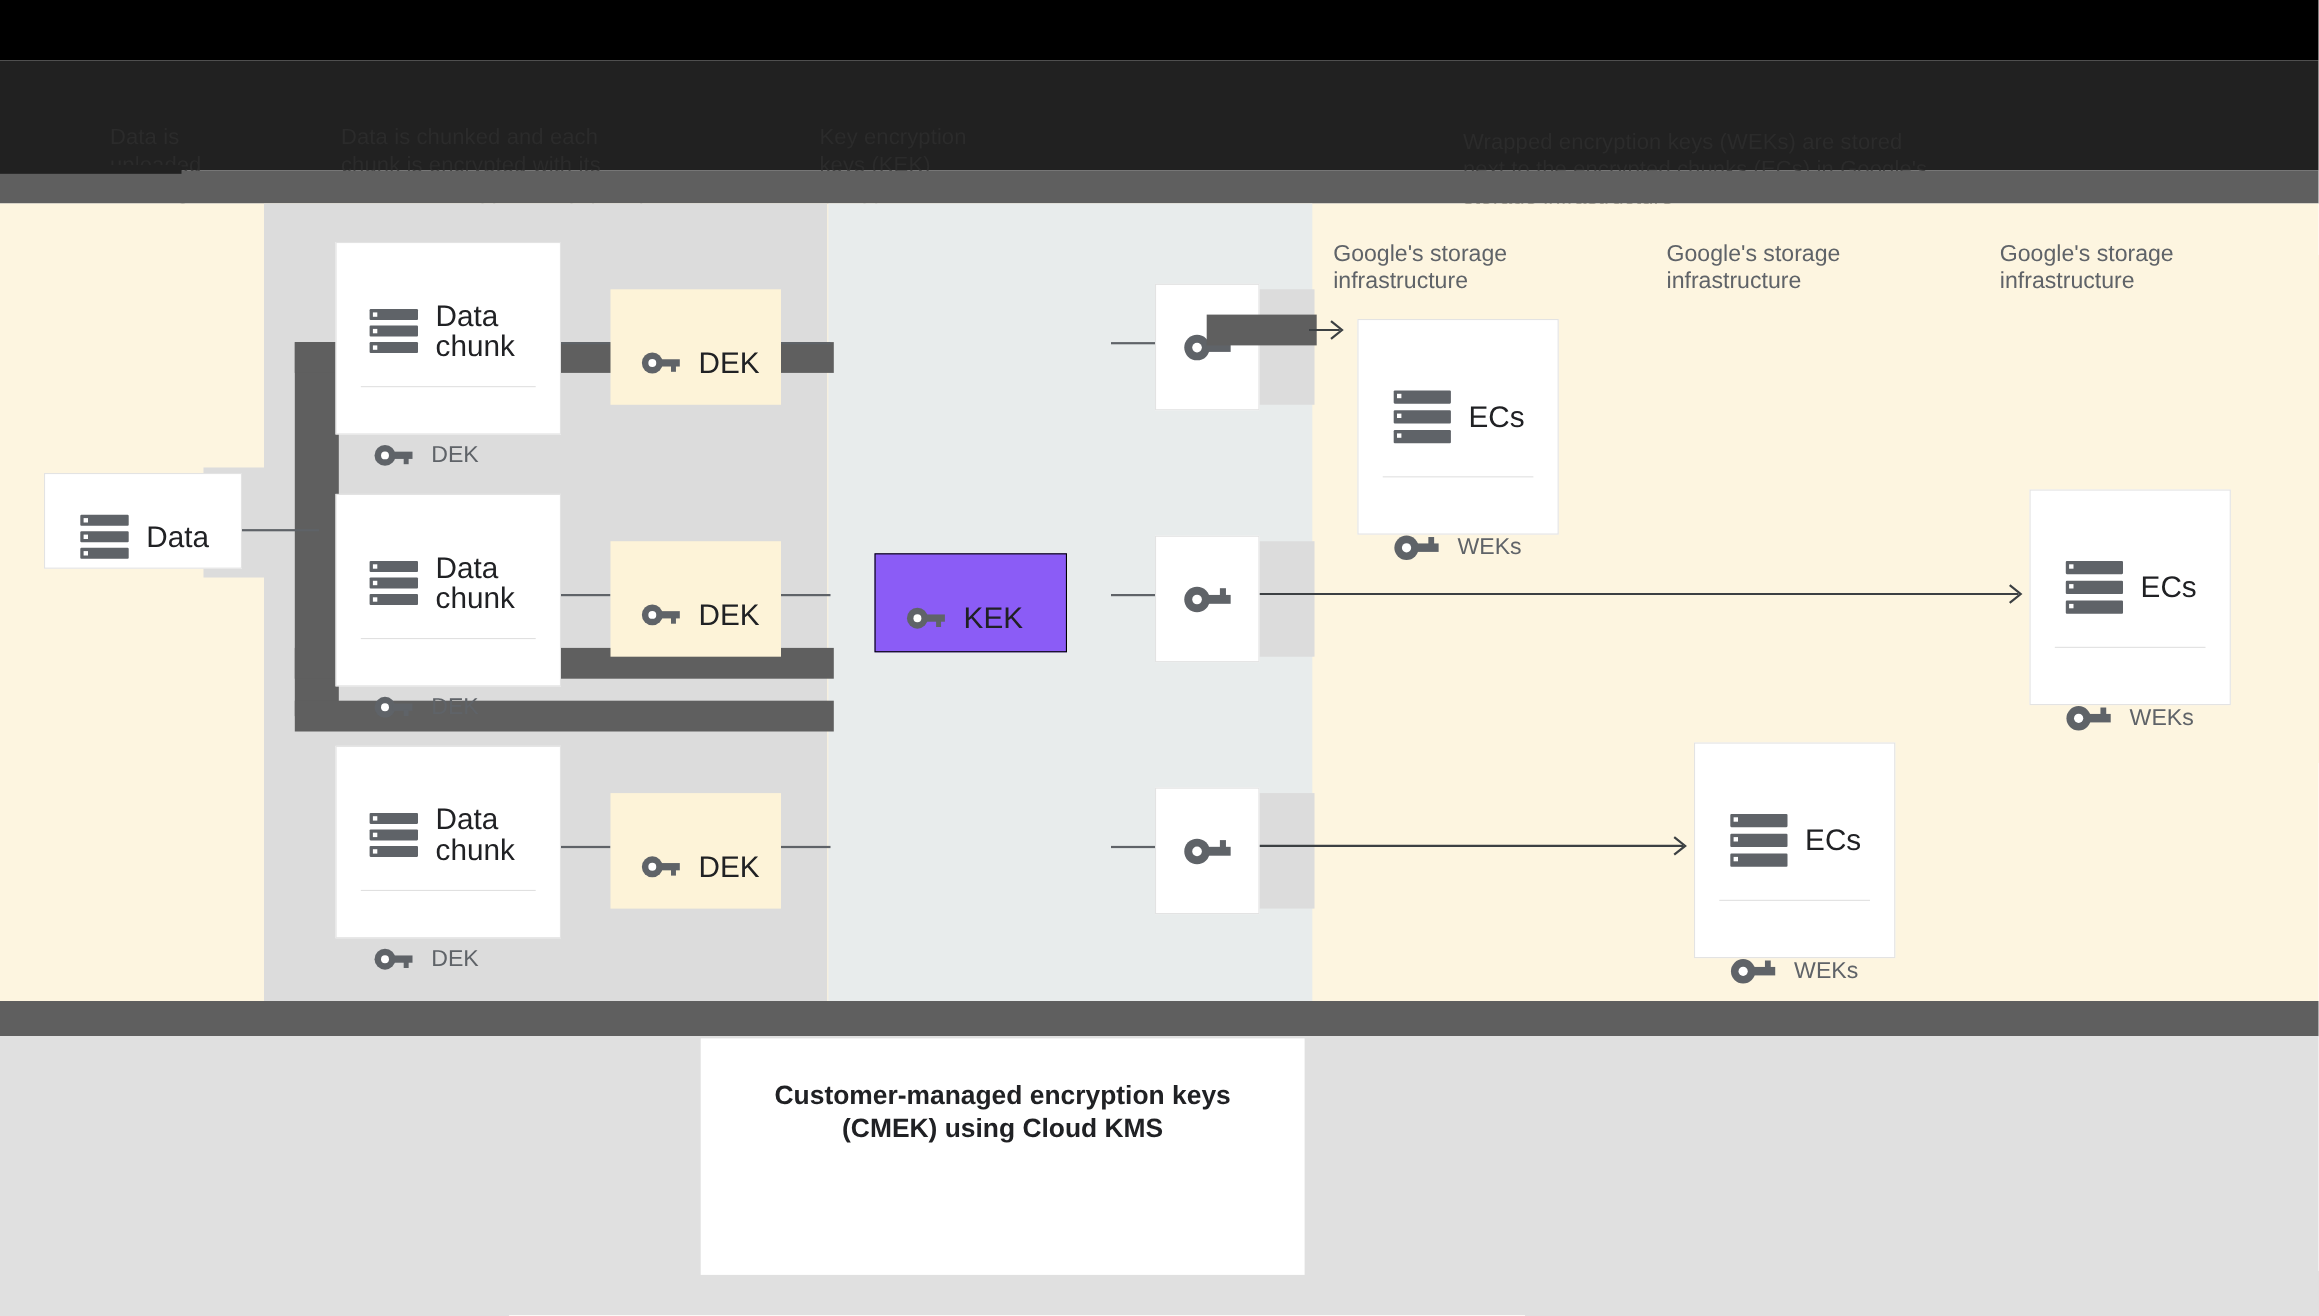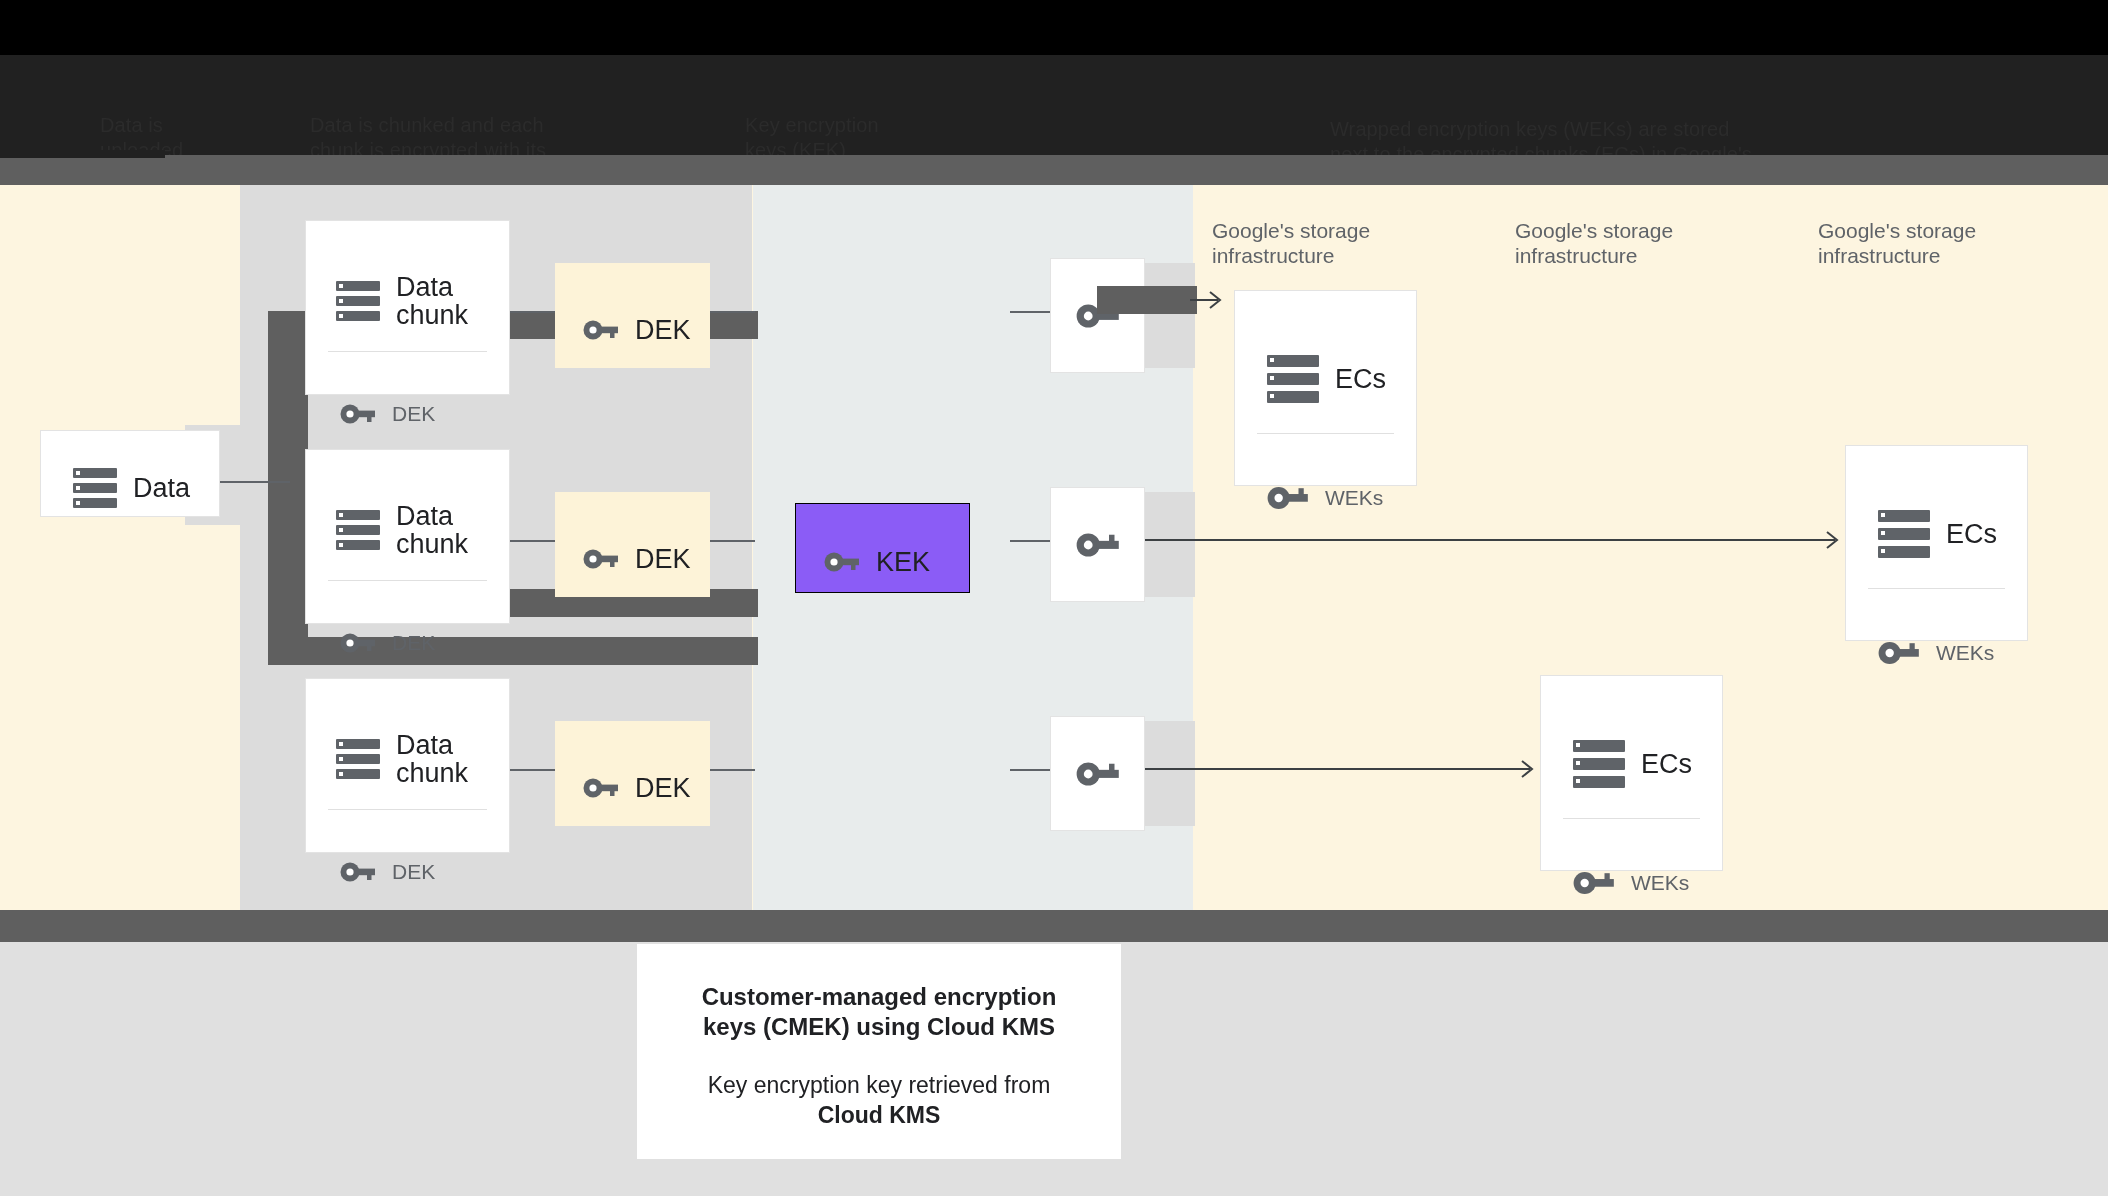--- a/index.html
+++ b/index.html
@@ -66,21 +66,21 @@
   
   .wire{position:absolute;background:#5f6368;height:2px;}
 
   
   .lane-cap{position:absolute;color:#5f6368;font-size:21px;line-height:25px;}
 
   
   .band-bottom{position:absolute;left:0;top:910px;width:2108px;height:32px;background:#5f5f5f;}
   .foot{position:absolute;left:0;top:942px;width:2108px;height:254px;background:#e0e0e0;}
   .caption{
-    position:absolute;left:637px;top:944px;width:484px;height:215px;
+    position:absolute;left:637px;top:944px;width:549px;height:215px;
     background:#fff;box-sizing:border-box;padding:38px 40px 0;text-align:center;
   }
   .caption .t1{font-size:24px;line-height:30px;font-weight:bold;color:#202124;}
   .caption .t2{font-size:23px;line-height:30px;color:#202124;margin-top:28px;}
   .caption .t2 b{font-weight:bold;}
 </style>
 </head>
 <body>
 
 <div id="stage">
@@ -355,20 +355,15 @@
       </div>
     </div>
 
   </div>
 
   <div class="band-bottom"></div>
   <div class="foot"></div>
 
   <div class="caption">
     <div class="t1">Customer-managed encryption keys (CMEK) using Cloud KMS</div>
-    <div class="t2">
-      <span>Key encryption key retrieved from</span>
-      <br>
-      <b>Cloud KMS</b>
-    </div>
   </div>
 
 </div>
 
 </body></html>

